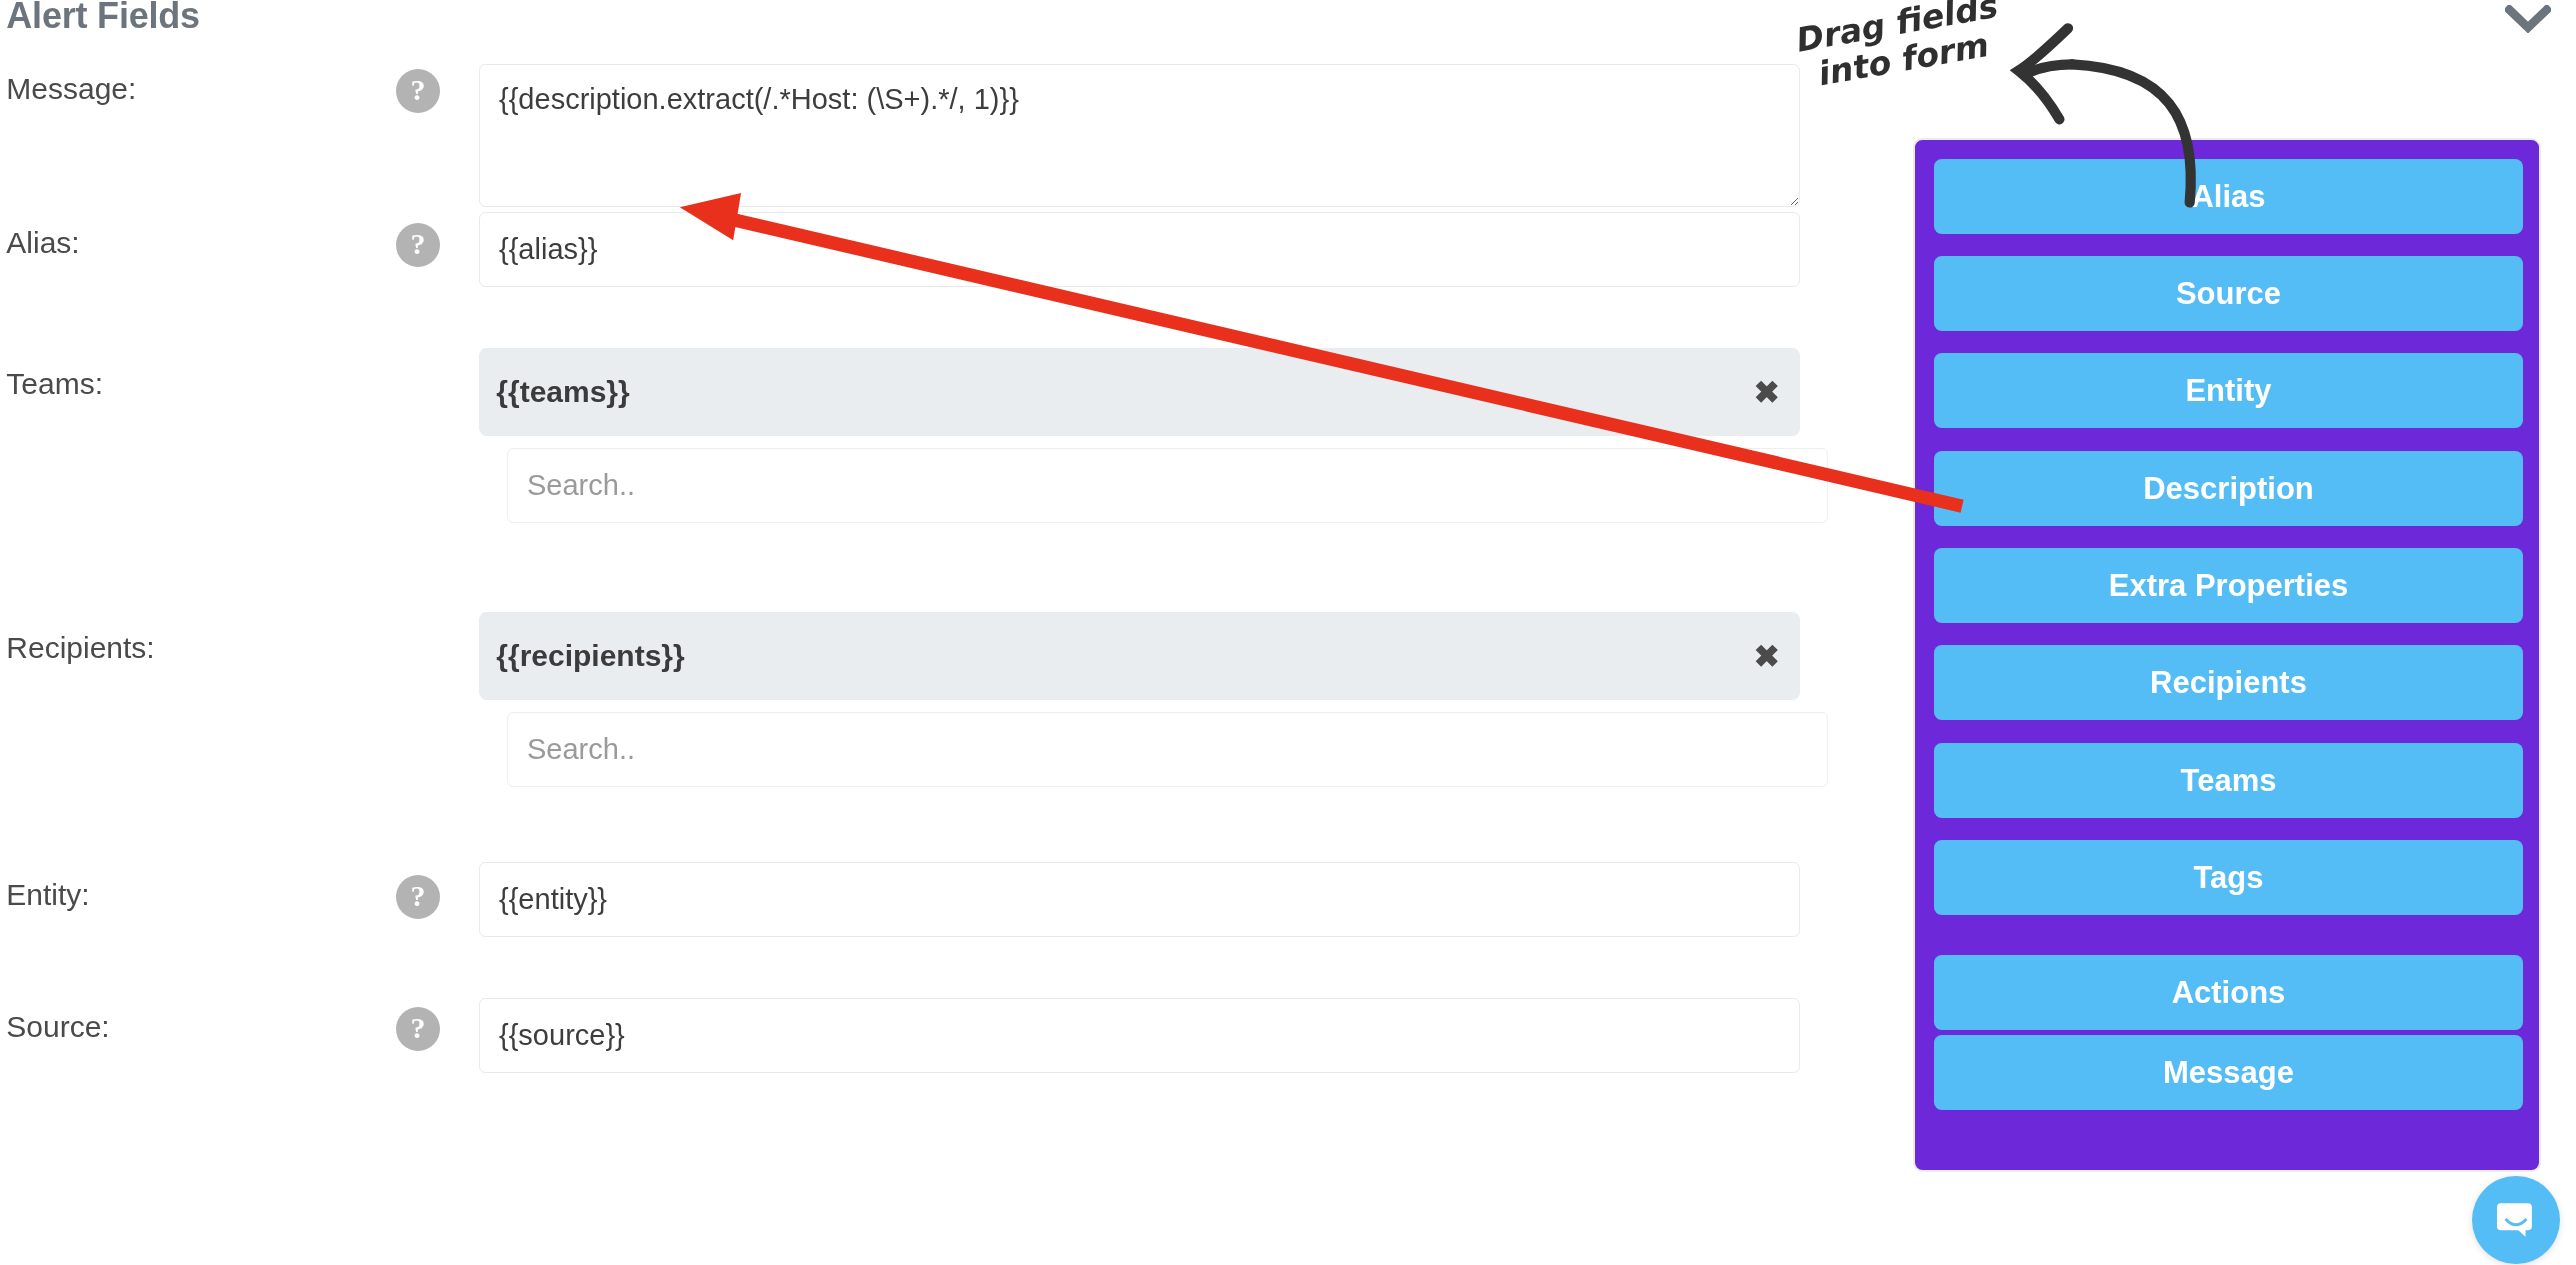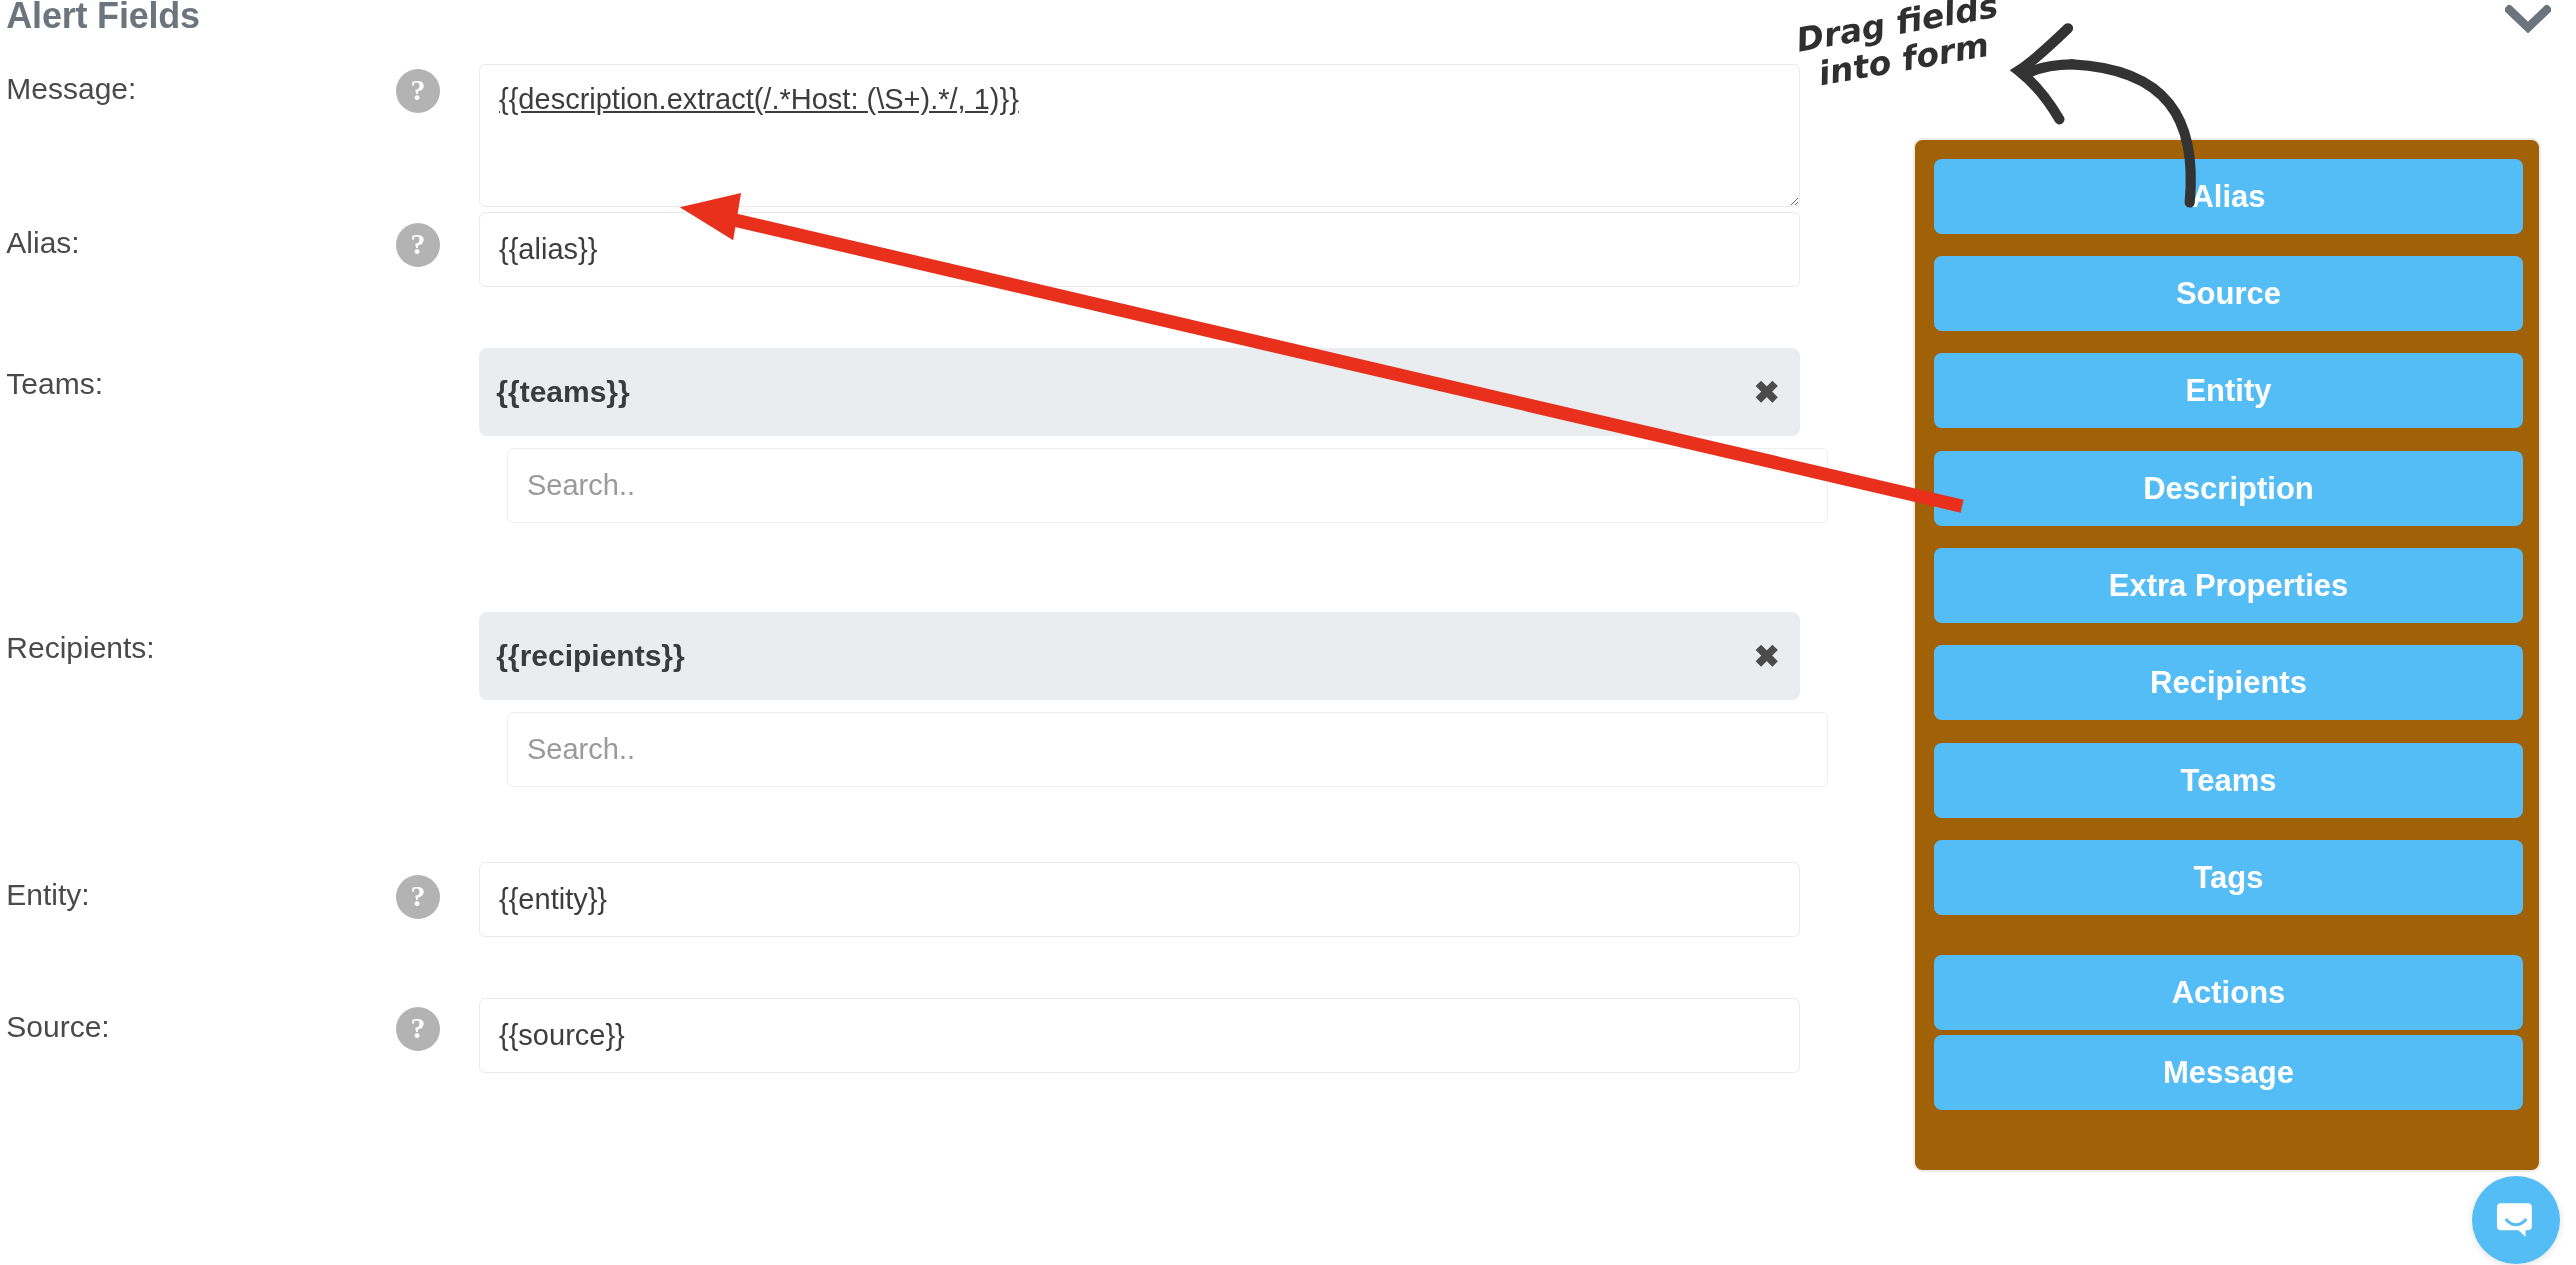--- a/index.html
+++ b/index.html
@@ -98,21 +98,20 @@
     border-radius: 6.3px;
     background: #ffffff;
     font-size: 29px;
     color: #3d3d3d;
     padding: 15.7px 19px;
     font-family: "Liberation Sans", sans-serif;
     outline: none;
     resize: vertical;
     line-height: 1.3;
     overflow: hidden;
-    text-decoration: underline;
   }
   .token-chip {
     position: absolute;
     left: 479px;
     width: 1321px;
     height: 88px;
     background: #e9edf0;
     border-radius: 7.8px;
     display: flex;
     align-items: center;
@@ -149,21 +148,21 @@
   }
   .search-input::placeholder { color: #9a9a9a; }
 
   
   #drag-palette {
     position: absolute;
     left: 1913px; top: 138px;
     width: 628px; height: 1034px;
     border: 2.4px solid #ececec;
     border-radius: 9.4px;
-    background: #a16207;
+    background: #6d28d9;
   }
   .palette-btn {
     position: absolute;
     left: 19px;
     width: 589px;
     height: 75px;
     background: #55bdf5;
     border: none;
     border-radius: 7.8px;
     color: #ffffff;

